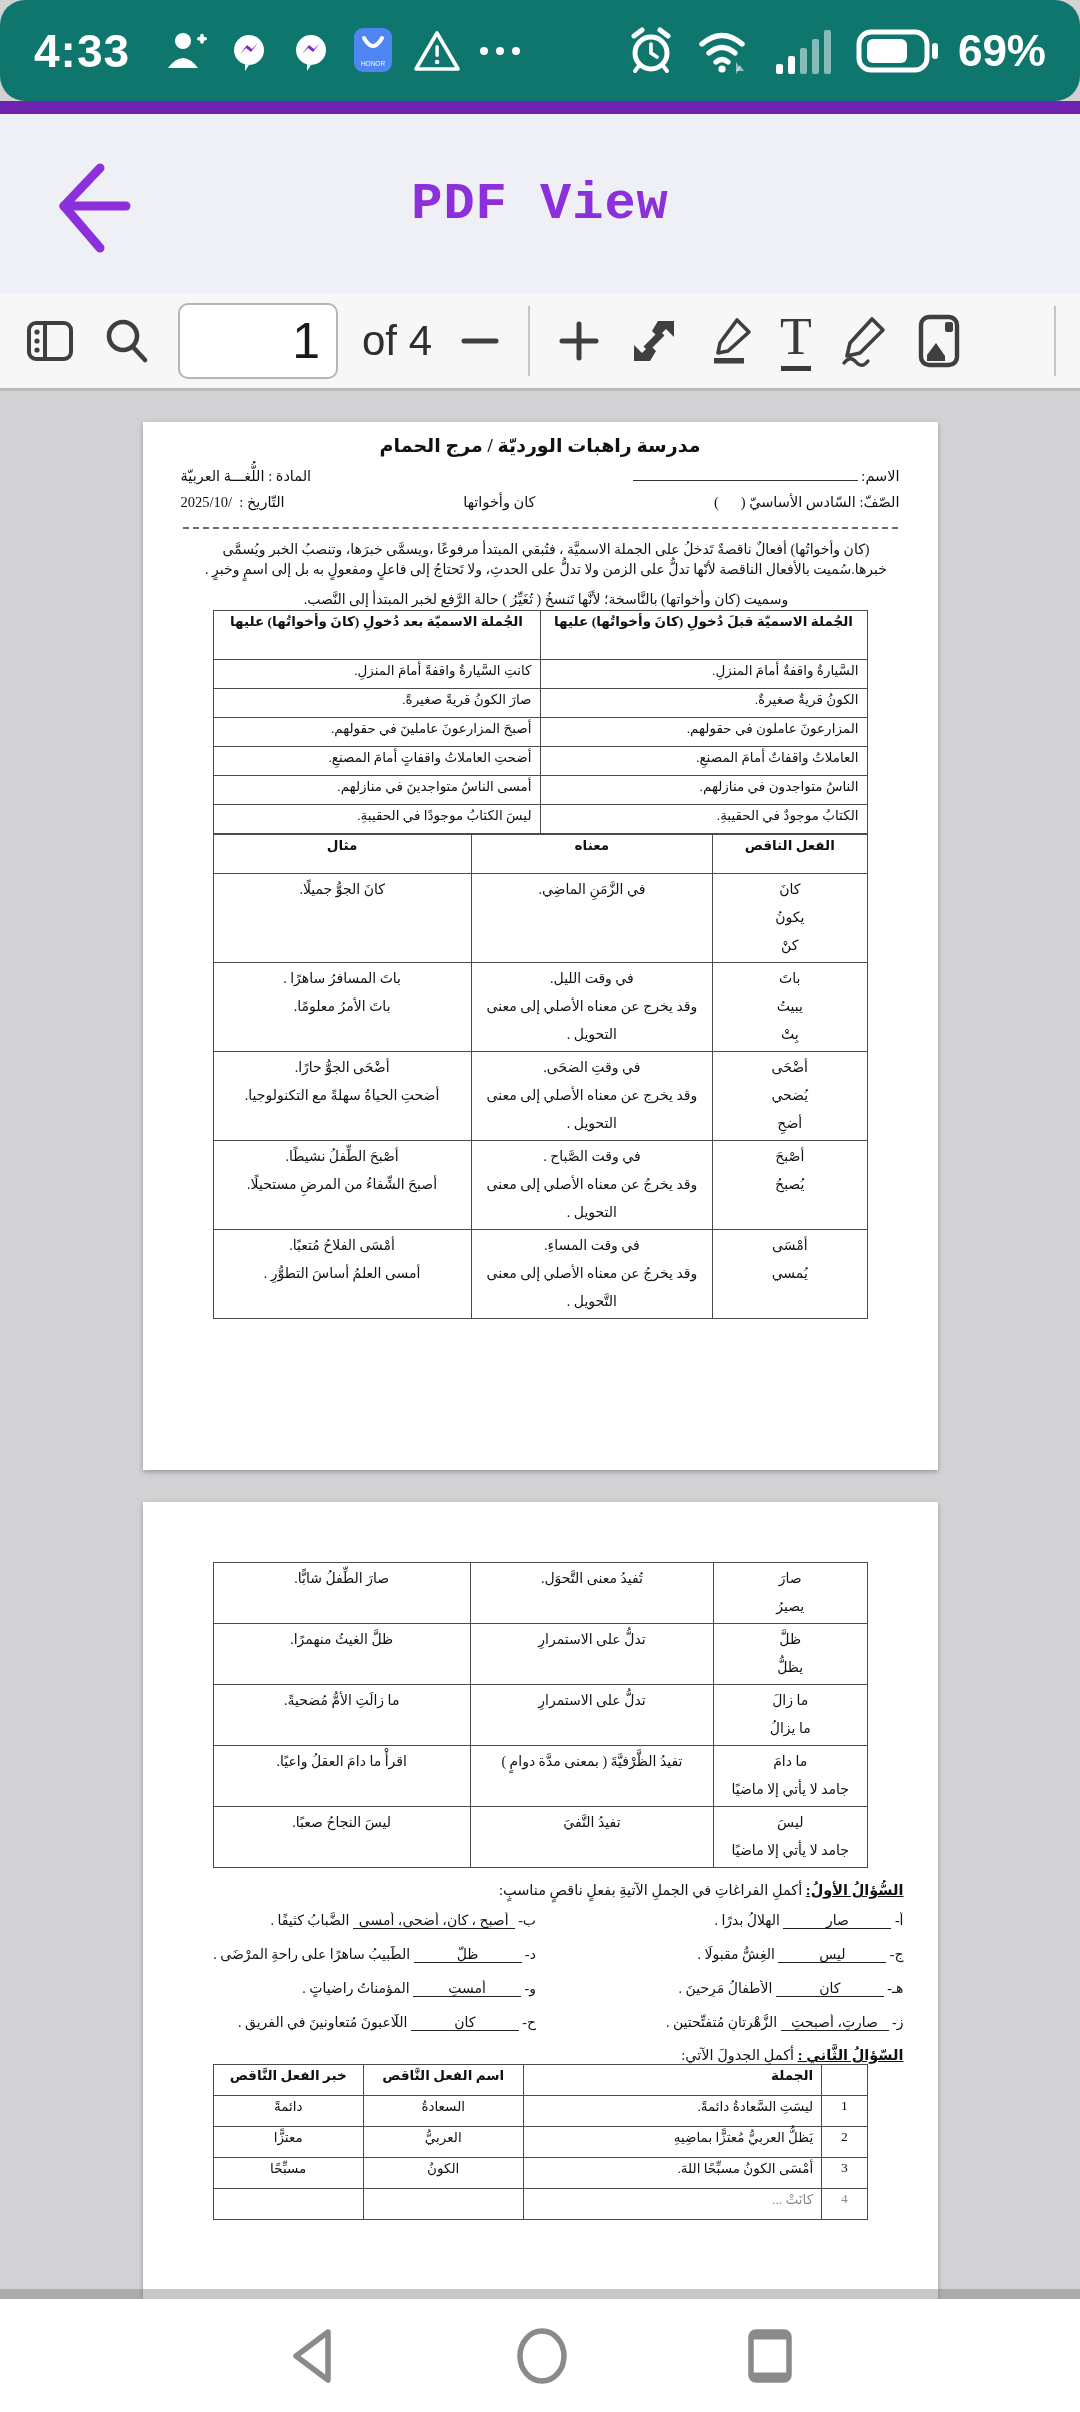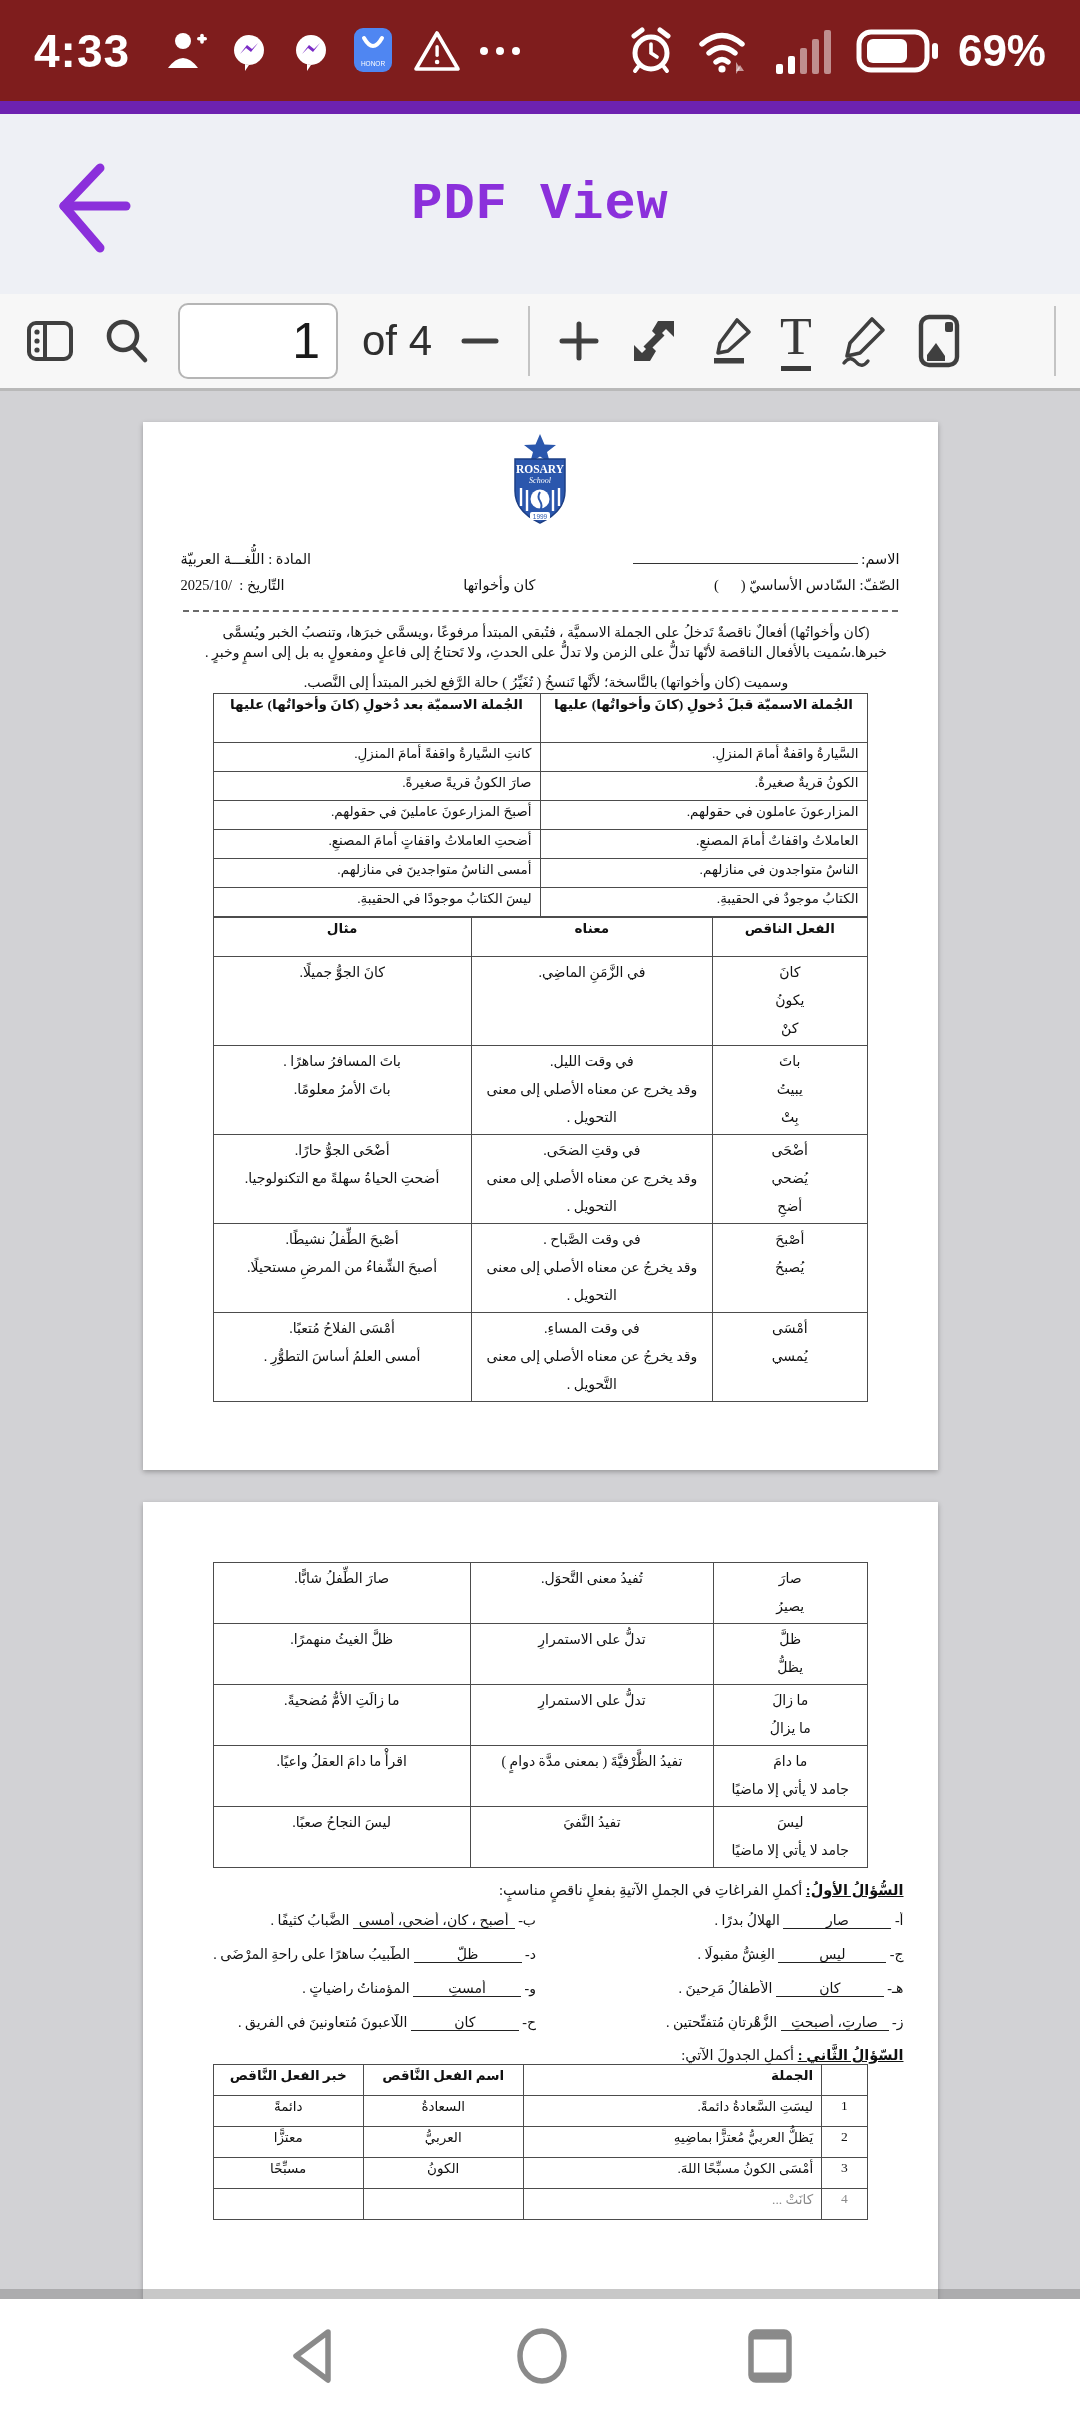--- a/index.html
+++ b/index.html
@@ -1,20 +1,20 @@
 <!DOCTYPE html>
 <html><head>
 <meta charset="utf-8">
 <style>
   html,body{margin:0;padding:0;}
   body{width:1080px;height:2412px;overflow:hidden;background:#000;font-family:"Liberation Sans",sans-serif;}
   .screen{position:relative;width:1080px;height:2412px;background:#d2d2d5;overflow:hidden;}
 
   
-  .status-bar{height:101px;background:#7f1d1d;display:flex;align-items:center;padding:0 34px;color:#fff;box-sizing:border-box;}
+  .status-bar{height:101px;background:#0f766e;display:flex;align-items:center;padding:0 34px;color:#fff;box-sizing:border-box;border-radius:25px;}
   .status-edge{height:13px;background:#6d22b0;}
   .sb-time{font-size:46px;font-weight:bold;letter-spacing:1px;margin-right:18px;}
   .sb-left{display:flex;align-items:center;gap:16px;}
   .sb-right{margin-left:auto;display:flex;align-items:center;gap:18px;}
   .sb-batt-pct{font-size:44px;font-weight:bold;}
   .sb-ico{display:block;}
 
   
   .app-header{height:180px;background:#eef0f5;position:relative;display:flex;align-items:center;}
   .back-btn{position:absolute;left:48px;top:42px;width:100px;height:100px;cursor:pointer;}
@@ -222,38 +222,21 @@
           <path d="M13 42 l9 -12 9 13 v5 h-18 z" fill="#3f3f3f"></path>
           <rect x="31" y="9" width="8" height="10" rx="2" fill="#3f3f3f"></rect>
         </svg>
     </button>
     <div class="tb-sep last"></div>
   </div>
 
   <div class="pdf-viewport">
 
     <div class="doc-page page1">
-      <div class="logo-wrap">
-        <svg width="78" height="104" viewBox="0 0 78 104">
-          <polygon points="39,2 43.5,12.5 55,13 46,20 49,31 39,24.5 29,31 32,20 23,13 34.5,12.5" fill="#2b57ad"></polygon>
-          <path d="M14 27 H64 V59 C64 76 52 85 39 91 C26 85 14 76 14 59 Z" fill="#2b57ad" stroke="#1d3f85" stroke-width="1.5"></path>
-          <text x="39" y="41" text-anchor="middle" font-size="11.5" font-weight="bold" fill="#fff" font-family="Liberation Serif, serif">ROSARY</text>
-          <text x="39" y="51" text-anchor="middle" font-size="8" font-style="italic" fill="#fff" font-family="Liberation Serif, serif">School</text>
-          <g stroke="#fff" stroke-width="2.4">
-            <path d="M20 56 V74"></path>
-              <path d="M26 58 V79"></path>
-              <path d="M52 58 V79"></path>
-              <path d="M58 56 V74"></path>
-          </g>
-          <circle cx="39" cy="67" r="9.5" fill="#fff"></circle>
-          <path d="M39 60 q-3 5 0 9 q3 5 0 9" fill="none" stroke="#2b57ad" stroke-width="2"></path>
-          <rect x="29" y="80" width="20" height="8" rx="2" fill="#fff"></rect>
-          <text x="39" y="86.5" text-anchor="middle" font-size="6.5" fill="#2b57ad" font-family="Liberation Sans, sans-serif">1999</text>
-        </svg>
-      </div>
+      <div class="school-name">مدرسة راهبات الورديّة / مرج الحمام</div>
 
       <div class="info-row">
         <span><span>الاسم:</span> <span class="name-line"></span></span>
         <span>المادة : اللُّغـــة العربيّة</span>
       </div>
       <div class="info-row">
         <span>الصّفّ: السّادس الأساسيّ (&nbsp;&nbsp;&nbsp;&nbsp;&nbsp;&nbsp;)</span>
         <span>كان وأخواتها</span>
         <span><span>التّاريخ :</span>&nbsp;&nbsp;<span class="ltr">2025/10/</span></span>
       </div>

